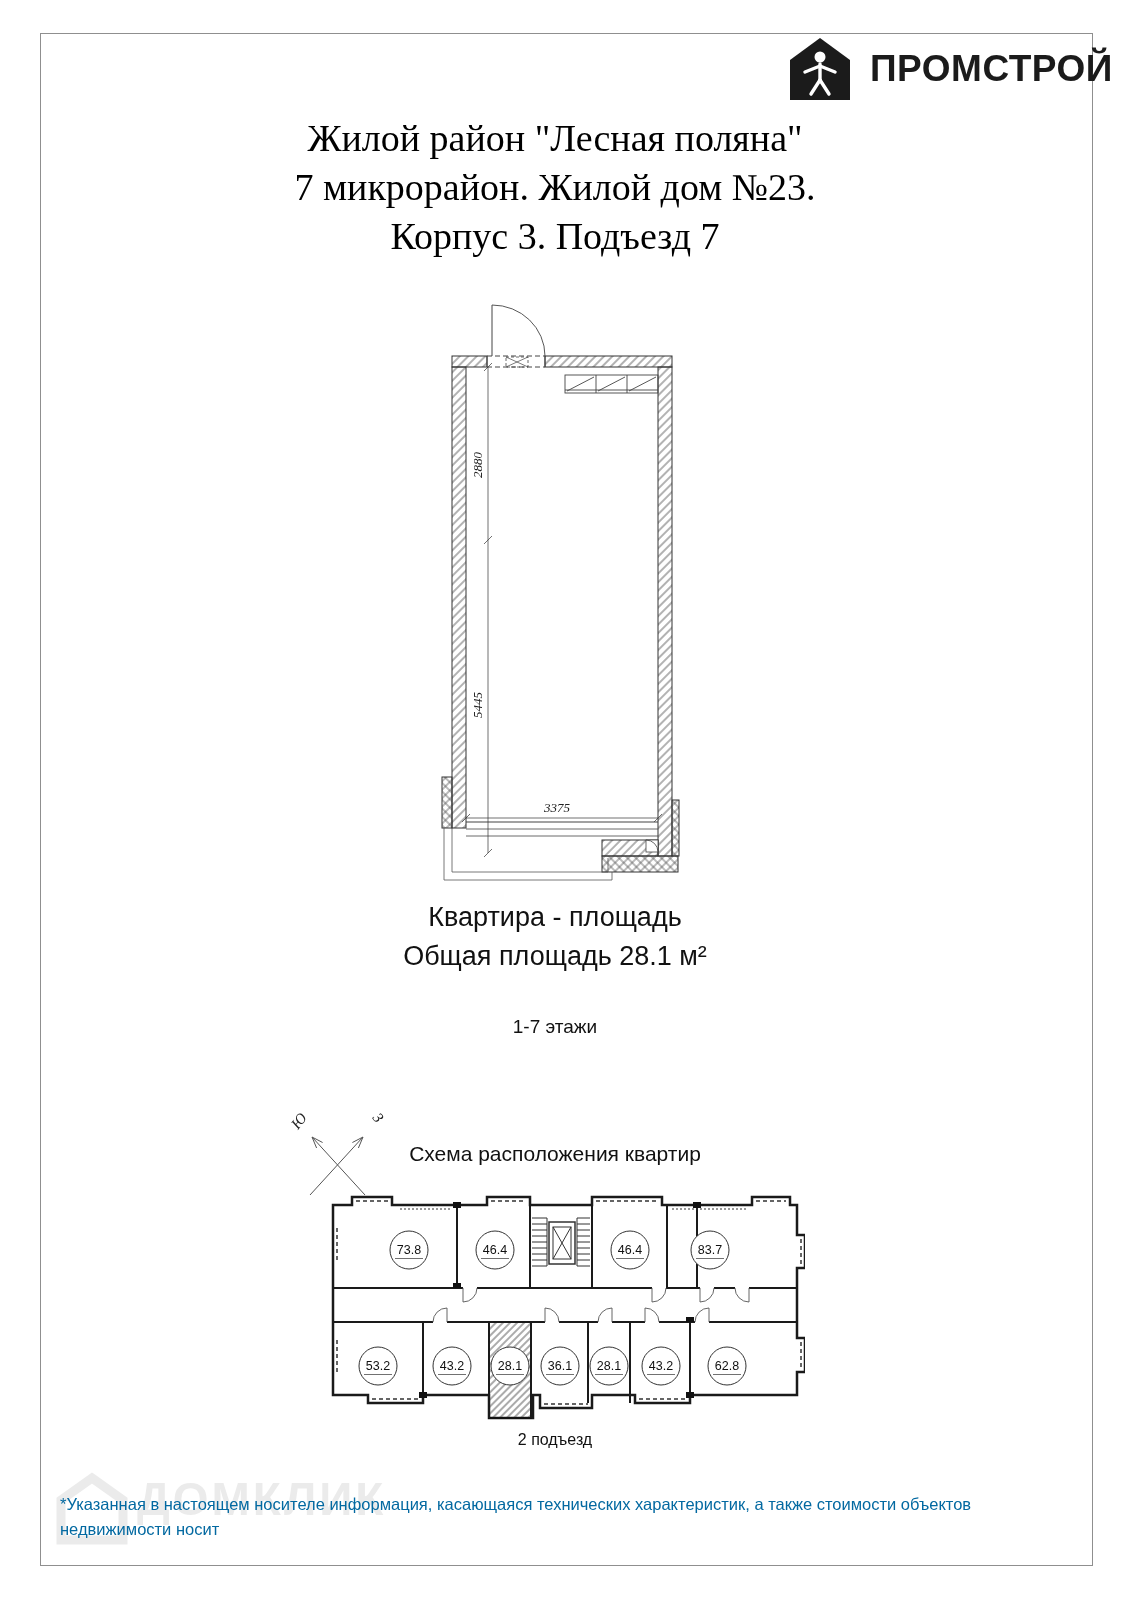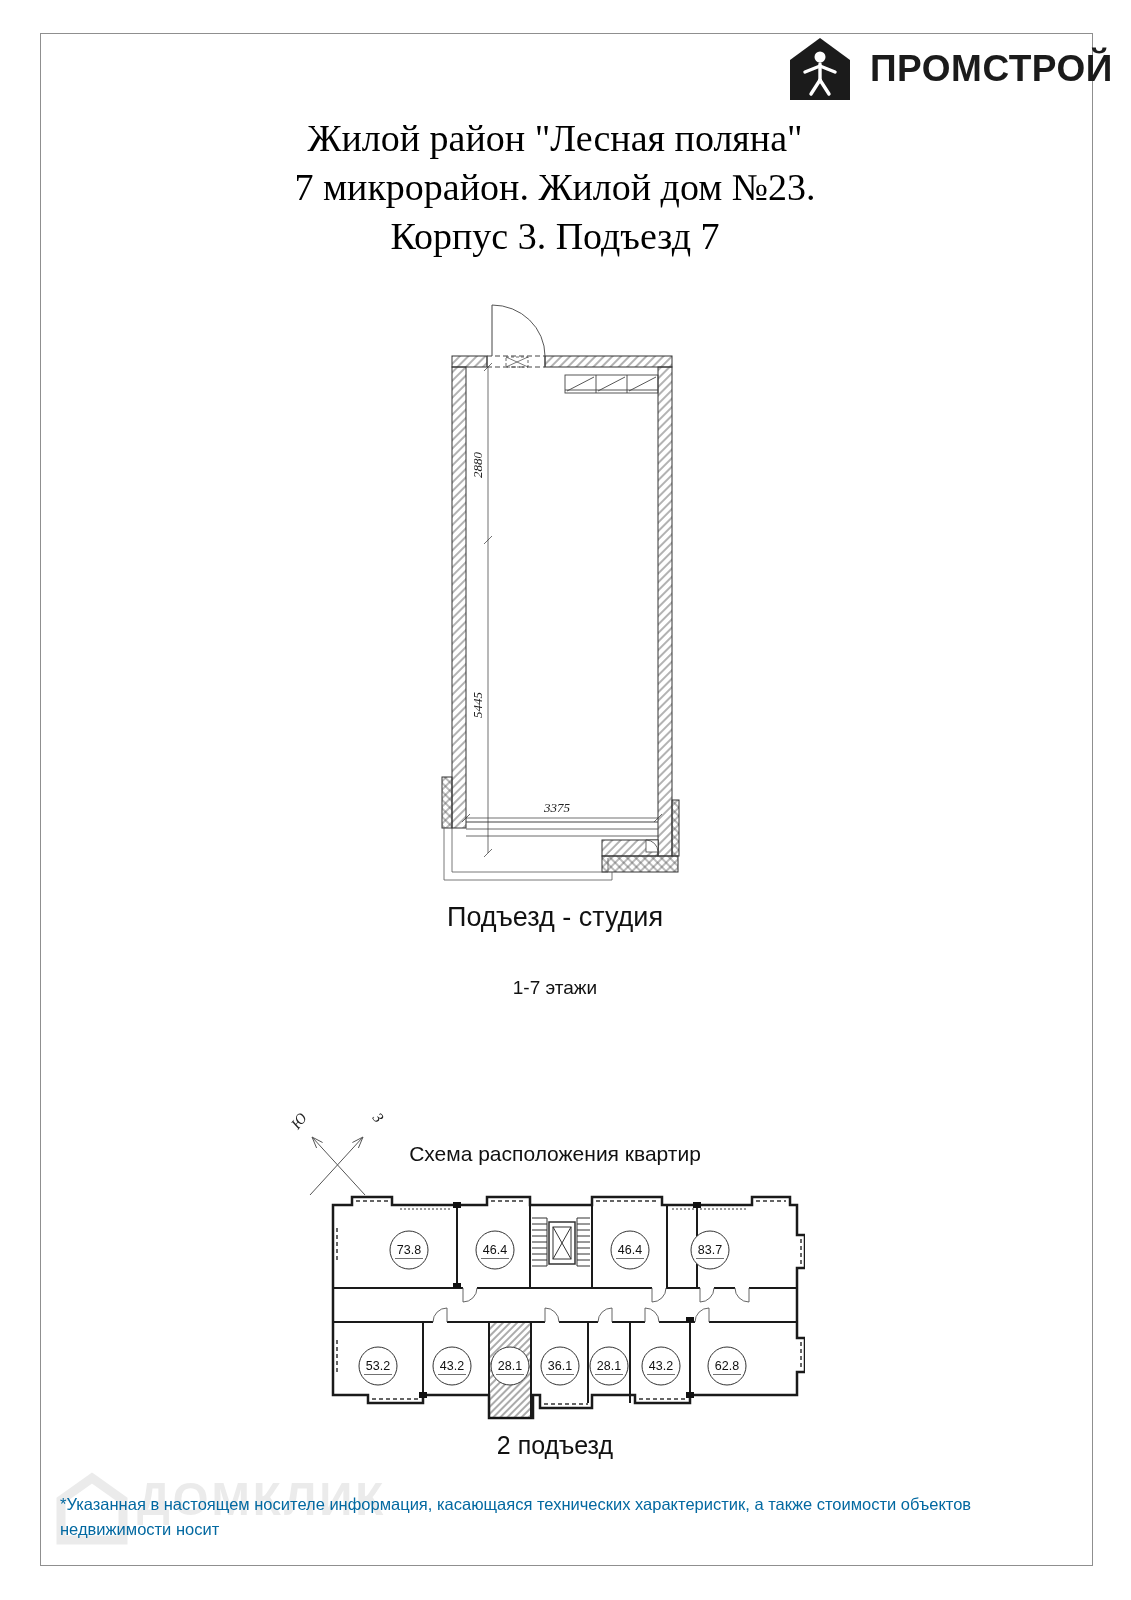--- a/index.html
+++ b/index.html
@@ -14,21 +14,21 @@
   .title{position:absolute;top:114px;left:150px;width:810px;text-align:center;
          font-family:"Liberation Serif",serif;font-size:38px;line-height:49px;color:#000;}
   
   .caption{position:absolute;top:898px;left:150px;width:810px;text-align:center;
            font-size:27px;line-height:39px;color:#111;}
   .caption .floors{font-size:19px;margin-top:31px;}
   
   .scheme-title{position:absolute;top:1096px;left:150px;width:810px;text-align:center;
                 font-size:21px;color:#111;margin-top:46px;}
   .entrance{position:absolute;top:1431px;left:150px;width:810px;text-align:center;
-            font-size:25px;color:#111;}
+            font-size:16px;color:#111;}
   
   .footer{position:absolute;left:60px;right:60px;top:1492px;text-align:left;
           font-size:16.5px;line-height:25px;color:#0369a1;}
   
   .watermark{position:absolute;left:55px;top:1472px;display:flex;gap:8px;
              color:rgba(90,90,90,0.12);font-size:46px;font-weight:bold;letter-spacing:3px;
              user-select:none;}
   
   .dim{font:italic 13px "Liberation Serif",serif;fill:#222;}
   .badge-num{font:12.5px "Liberation Sans",sans-serif;fill:#111;}
@@ -135,21 +135,22 @@
       <line x1="466" y1="818" x2="658" y2="818"></line>
       <line x1="462" y1="822" x2="470" y2="814"></line>
       <line x1="654" y1="822" x2="662" y2="814"></line>
     </g>
     <text class="dim" transform="translate(482 478) rotate(-90)">2880</text>
     <text class="dim" transform="translate(482 718) rotate(-90)">5445</text>
     <text class="dim" x="544" y="812">3375</text>
   </svg>
 
   <div class="caption">
-    <div>Подъезд - студия</div>
+    <div>Квартира - площадь</div>
+    <div>Общая площадь  28.1 м²</div>
     <div class="floors">1-7  этажи</div>
   </div>
 
   <svg id="compass-svg" width="110" height="110" viewBox="0 0 110 110">
     <g stroke="#555" stroke-width="1" fill="none">
       <line x1="75" y1="105" x2="22" y2="47"></line>
       <path d="M22 47 L26.6 58 M22 47 L32.6 52.5"></path>
       <line x1="20" y1="105" x2="73" y2="47"></line>
       <path d="M73 47 L68.4 58 M73 47 L62.4 52.5"></path>
     </g>

